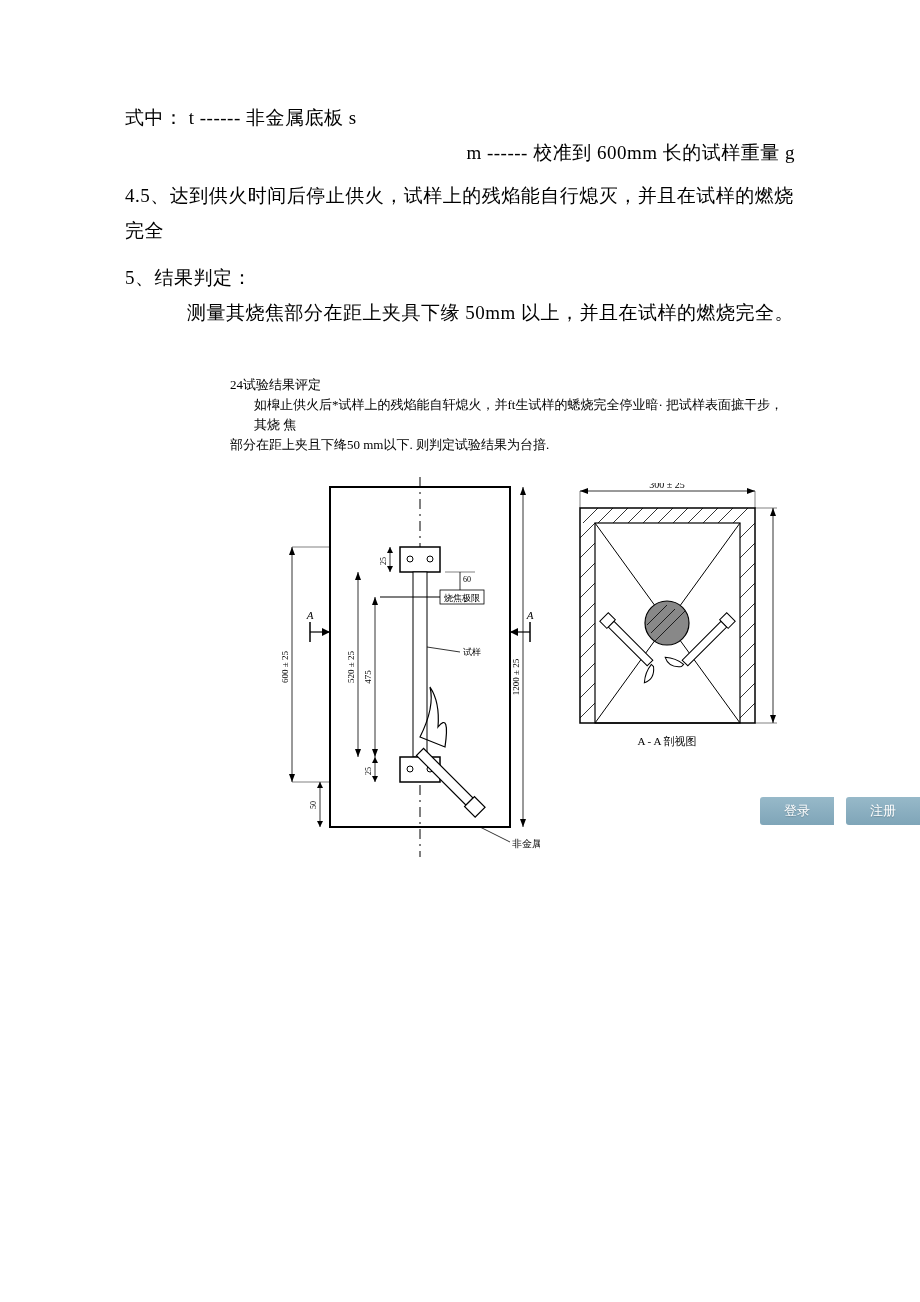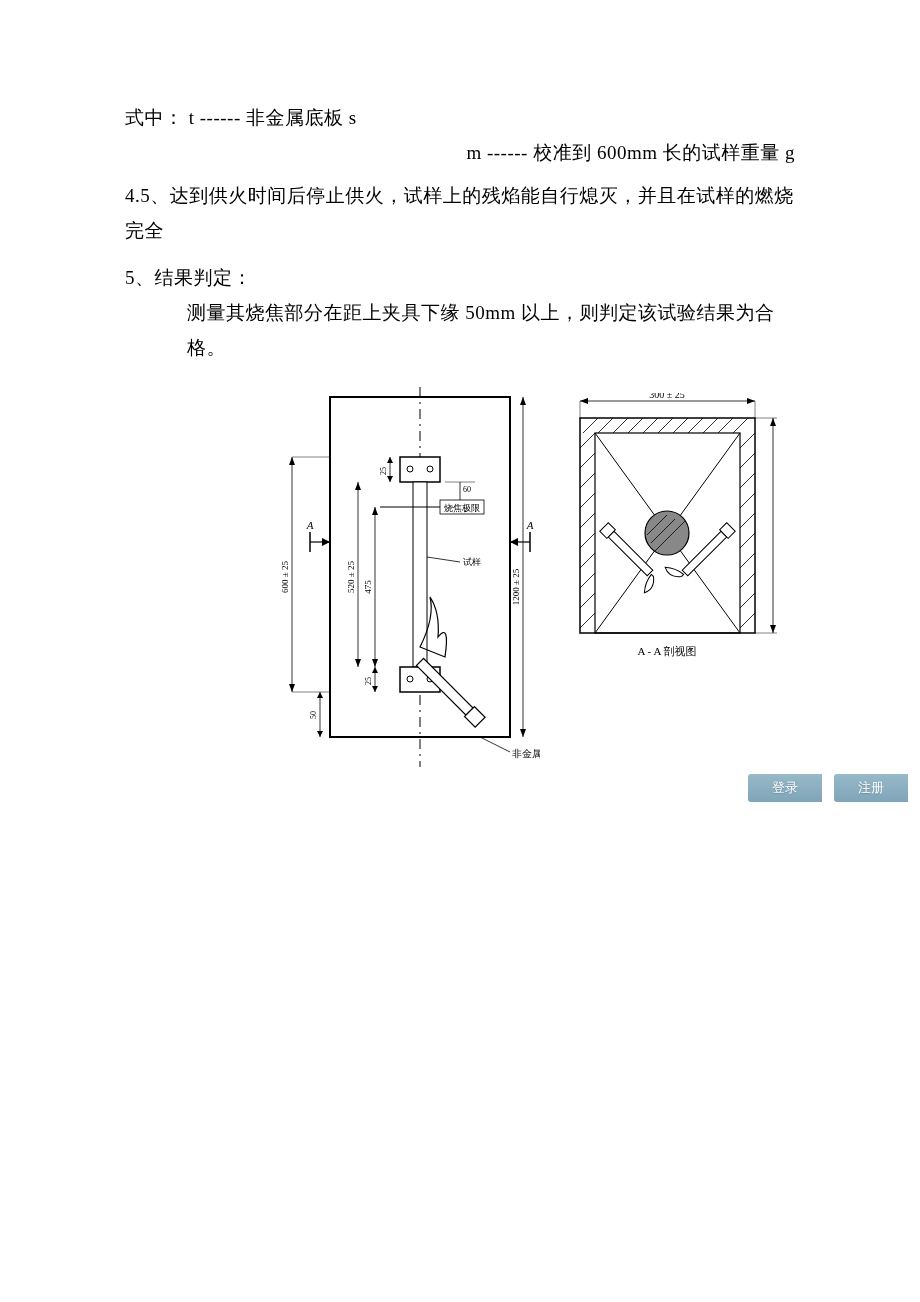--- a/index.html
+++ b/index.html
@@ -48,24 +48,24 @@
     position: absolute;
     left: 275px;
     top: 6px;
     width: 250px;
   }
   svg text { font-family: "SimSun", "宋体", serif; }
 
   .float-buttons {
     position: absolute;
     right: 0;
-    top: 774px;
+    top: 797px;
     display: flex;
     gap: 12px;
-    padding-right: 12px;
+    padding-right: 0;
   }
   .fbtn {
     width: 74px;
     height: 28px;
     background: linear-gradient(#97b9c9, #7fa5b8);
     color: #fff;
     font-size: 13px;
     font-family: "Microsoft YaHei", sans-serif;
     border-radius: 3px 0 0 3px;
     display: flex;
@@ -77,22 +77,27 @@
   .fbtn.reg { border-radius: 3px 0 0 3px; text-align: right; }
 </style>
 </head>
 <body>
 
 <div class="content">
   <div class="line">式中：  t ------ 非金属底板  s</div>
   <div class="line indent1">m ------ 校准到  600mm 长的试样重量  g</div>
   <div class="line" style="margin-top:8px">4.5、达到供火时间后停止供火，试样上的残焰能自行熄灭，并且在试样的燃烧完全</div>
   <div class="line" style="margin-top:12px">5、结果判定：</div>
-  <div class="line indent2">测量其烧焦部分在距上夹具下缘  50mm 以上，则判定该试验结果为合格。</div>
-
+  <div class="line indent2">测量其烧焦部分在距上夹具下缘  50mm 以上，并且在试样的燃烧完全。</div>
+
+  <div class="sub-block">
+    <span class="no-indent">24试验结果评定</span>
+    <span class="sub-indent">如槹止供火后*试样上的残焰能自轩熄火，并ft生试样的蟋烧完全停业暗· 把试样表面摭干步，其烧  焦</span>
+    <span class="no-indent">部分在距上夹且下绛50 mm以下. 则判定试验结果为台揞.</span>
+  </div>
 
   <div class="diagrams">
 
     <div class="d-left">
       <svg width="260" height="400" viewBox="0 0 260 400">
 
         <rect x="50" y="10" width="180" height="340" fill="none" stroke="#000" stroke-width="2"></rect>
 
         <line x1="140" y1="0" x2="140" y2="380" stroke="#000" stroke-width="1" stroke-dasharray="10 5 2 5"></line>
 

